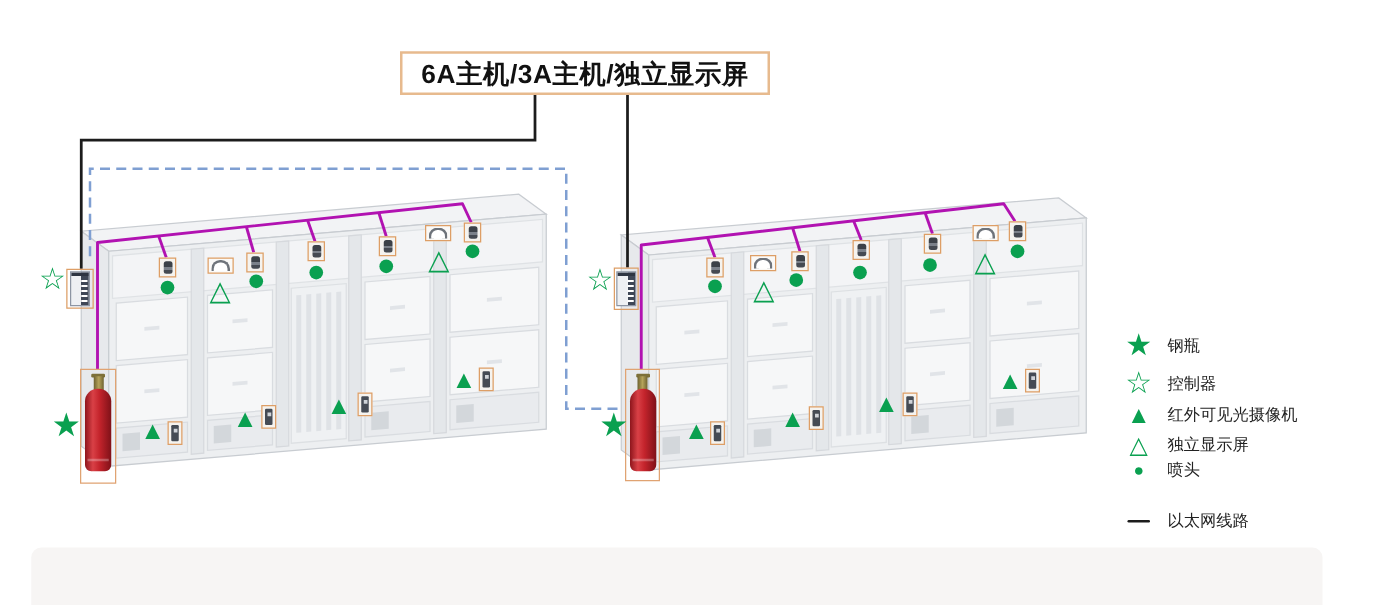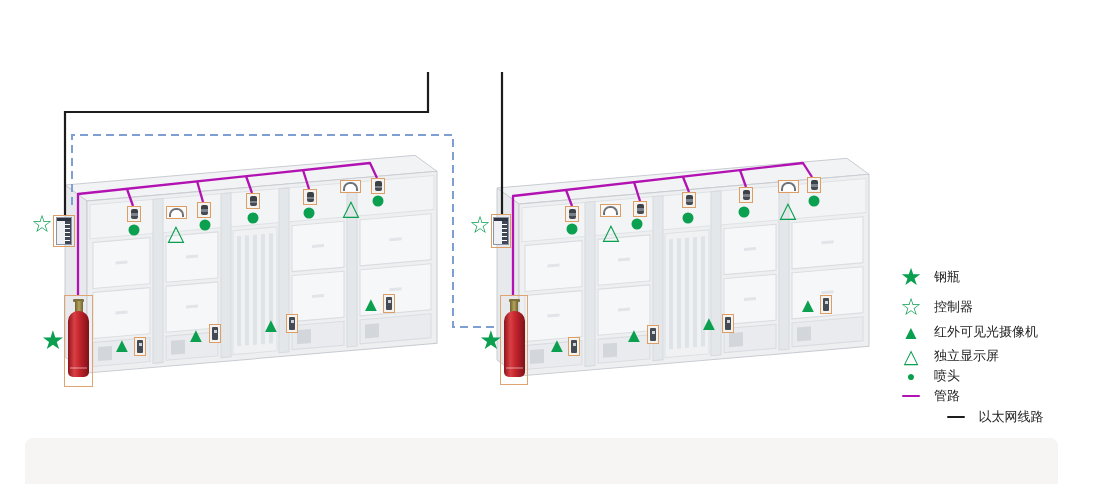--- a/index.html
+++ b/index.html
@@ -241,20 +241,23 @@
         <div class="ctrl-glyph"></div>
       </div>
       <div class="sym green" style="left: 480px; top: 226px; font-size: 24px;">☆</div>
       <div class="marker cyl-box" style="left: 500px; top: 295px; width: 28px; height: 90px;">
         <div class="cyl-handle"></div>
         <div class="cyl-valve"></div>
         <div class="cyl-body"></div>
       </div>
       <div class="sym green" style="left: 491px; top: 341px; font-size: 26px;">★</div>
     </div>
+  <div id="title-box">
+    <span>6A主机/3A主机/独立显示屏</span>
+  </div>
   <div id="legend">
       <div class="lg-row" style="top: 265px;">
         <span class="lg-sym">
           <span class="green" style="font-size: 24px; line-height: 1;">★</span>
         </span>
         <span class="lg-label">钢瓶</span>
       </div>
       <div class="lg-row" style="top: 295px;">
         <span class="lg-sym">
           <span class="green" style="font-size: 24px; line-height: 1;">☆</span>
@@ -272,26 +275,20 @@
           <span class="green" style="font-size: 19px; line-height: 1;">△</span>
         </span>
         <span class="lg-label">独立显示屏</span>
       </div>
       <div class="lg-row" style="top: 364px;">
         <span class="lg-sym">
           <span class="green" style="font-size: 14px; line-height: 1;">●</span>
         </span>
         <span class="lg-label">喷头</span>
       </div>
-      <div class="lg-row" style="top: 384px;">
-        <span class="lg-sym">
-          <span class="lg-line" style="background: rgb(177, 18, 177);"></span>
-        </span>
-        <span class="lg-label">管路</span>
-      </div>
-      <div class="lg-row" style="top: 405px; justify-content: center;">
+      <div class="lg-row" style="top: 405px;">
         <span class="lg-sym">
           <span class="lg-line" style="background: rgb(28, 28, 28);"></span>
         </span>
         <span class="lg-label">以太网线路</span>
       </div>
     </div>
 </div>
 
 </body></html>

